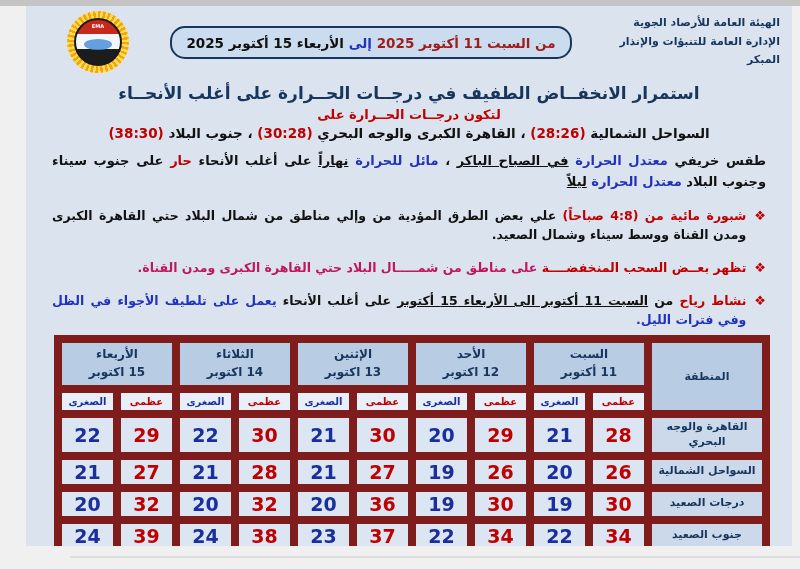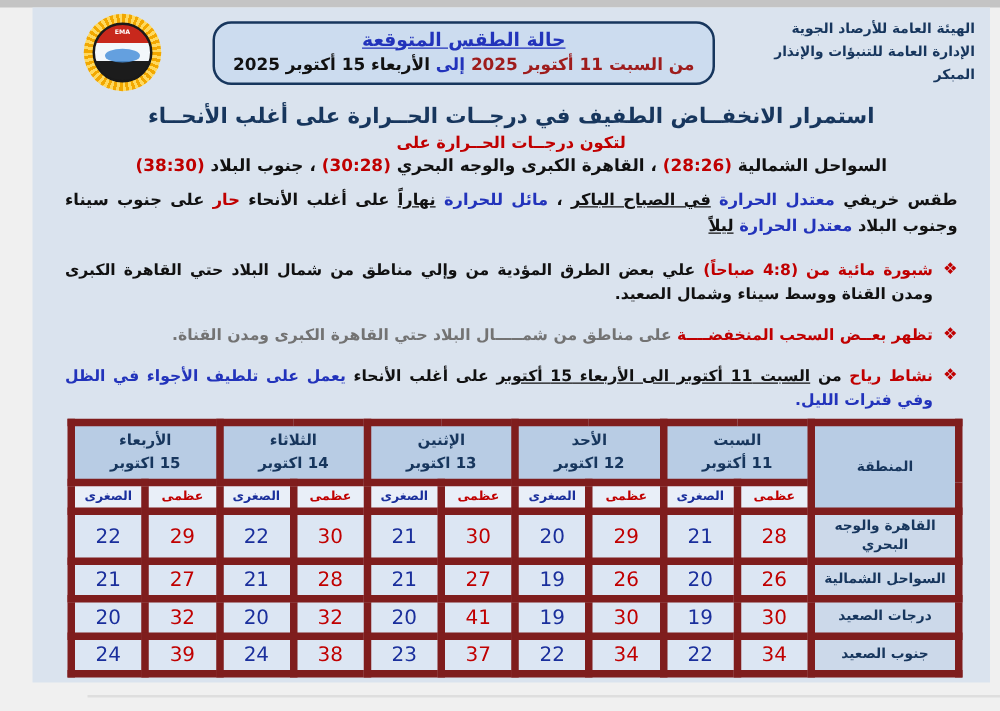--- a/index.html
+++ b/index.html
@@ -55,46 +55,45 @@
     margin:15px 17px 0 0;text-align:right;font-size:12px;font-weight:bold;
     color:var(--dark_red,#9e1c1c);text-decoration:underline;
   }
 
   
   table.temps{
     border-collapse:collapse;table-layout:fixed;
     width:716px;margin:5px 10px 0 auto;
     border:1px solid #8fa9c9;border-top:2px solid var(--navy,#17365d);
   }
-  table.temps th,table.temps td{border:6px solid #7f1d1d;padding:0;vertical-align:middle;text-align:center;}
+  table.temps th,table.temps td{border:8px solid #7f1d1d;padding:0;vertical-align:middle;text-align:center;}
   .day-th{background:var(--header_bg,#b8cce4);color:var(--navy,#17365d);font-size:12px;font-weight:bold;height:42px;line-height:1.45;}
   .region-th{background:var(--header_bg,#b8cce4);color:var(--navy,#17365d);font-size:11px;font-weight:bold;}
   .sub-th{background:var(--subheader_bg,#e9eff8);font-size:10px;font-weight:bold;height:17px;}
   .sub-th.max{color:var(--red,#c00000);}
   .sub-th.min{color:var(--min_blue,#1a2f9c);}
   .region-td{background:var(--region_bg,#ccd9ea);color:var(--navy,#17365d);font-size:11px;font-weight:bold;padding:2px 3px;line-height:1.3;}
-  .temp-td{background:var(--cell_bg,#dce6f3);font-size:16px;font-weight:normal;height:24px;}
+  .temp-td{background:var(--cell_bg,#dce6f3);font-size:19px;font-weight:bold;height:24px;}
   .temp-td.max{color:var(--red,#c00000);}
   .temp-td.min{color:var(--min_blue,#1a2f9c);}
 </style>
 </head>
 <body>
 
 <div class="top-strip"></div>
 
 <div class="doc">
   <div class="inner">
 
     <div class="hdr">
       <div class="org">
         <div>الهيئة العامة للأرصاد الجوية</div>
         <div>الإدارة العامة للتنبؤات والإنذار المبكر</div>
       </div>
       <div class="title-box">
-        <div class="title-main">حالة الطقس المتوقعة</div>
         <div class="title-sub"><span style="color: rgb(158, 28, 28);">من السبت 11 أكتوبر 2025 </span><span style="color: rgb(34, 51, 187);">إلى</span><span style="color: rgb(17, 17, 17);"> الأربعاء 15 أكتوبر 2025</span></div>
       </div>
       <div class="logo-wrap">
         <div class="logo">
           <div class="logo-core">
             <div class="logo-ema">EMA</div>
             <div class="logo-cloud"></div>
           </div>
         </div>
       </div>
@@ -106,21 +105,21 @@
 
     <div class="para"><span style="color: rgb(17, 17, 17);">طقس خريفي </span><span style="color: rgb(34, 51, 187);">معتدل الحرارة </span><span style="color: rgb(17, 17, 17); text-decoration: underline;">في الصباح الباكر</span><span style="color: rgb(17, 17, 17);"> ، </span><span style="color: rgb(34, 51, 187);">مائل للحرارة </span><span style="color: rgb(17, 17, 17); text-decoration: underline;">نهاراً</span><span style="color: rgb(17, 17, 17);"> على أغلب الأنحاء </span><span style="color: rgb(192, 0, 0);">حار</span><span style="color: rgb(17, 17, 17);"> على جنوب سيناء وجنوب البلاد </span><span style="color: rgb(34, 51, 187);">معتدل الحرارة </span><span style="color: rgb(17, 17, 17); text-decoration: underline;">ليلاً</span></div>
 
     <div class="bullets">
         <div class="bullet">
           <span class="marker">❖</span>
           <span><span style="color: rgb(192, 0, 0);">شبورة مائية من (4:8 صباحاً)</span><span style="color: rgb(17, 17, 17);"> علي بعض الطرق المؤدية من وإلي مناطق من شمال البلاد حتي القاهرة الكبرى ومدن القناة ووسط سيناء وشمال الصعيد.</span></span>
         </div>
         <div class="bullet">
           <span class="marker">❖</span>
-          <span><span style="color: rgb(192, 0, 0);">تظهر بعــض السحب المنخفضــــة</span><span style="color: #737373;"> على مناطق من شمـــــال البلاد حتي القاهرة الكبرى ومدن القناة.</span></span>
+          <span><span style="color: rgb(192, 0, 0);">تظهر بعــض السحب المنخفضــــة</span><span style="color: #be185d;"> على مناطق من شمـــــال البلاد حتي القاهرة الكبرى ومدن القناة.</span></span>
         </div>
         <div class="bullet">
           <span class="marker">❖</span>
           <span><span style="color: rgb(192, 0, 0);">نشاط رياح</span><span style="color: rgb(17, 17, 17);"> من </span><span style="color: rgb(17, 17, 17); text-decoration: underline;">السبت 11 أكتوبر الى الأربعاء 15 أكتوبر</span><span style="color: rgb(17, 17, 17);"> على أغلب الأنحاء </span><span style="color: rgb(34, 51, 187);">يعمل على تلطيف الأجواء في الظل وفي فترات الليل.</span></span>
         </div>
       </div>
 
 
     <table class="temps">
         <colgroup>
@@ -199,21 +198,21 @@
             <td class="temp-td min">21</td>
             <td class="temp-td max">27</td>
             <td class="temp-td min">21</td>
           </tr>
           <tr>
             <td class="region-td">درجات الصعيد</td>
             <td class="temp-td max">30</td>
             <td class="temp-td min">19</td>
             <td class="temp-td max">30</td>
             <td class="temp-td min">19</td>
-            <td class="temp-td max">41</td>
+            <td class="temp-td max">36</td>
             <td class="temp-td min">20</td>
             <td class="temp-td max">32</td>
             <td class="temp-td min">20</td>
             <td class="temp-td max">32</td>
             <td class="temp-td min">20</td>
           </tr>
           <tr>
             <td class="region-td">جنوب الصعيد</td>
             <td class="temp-td max">34</td>
             <td class="temp-td min">22</td>

